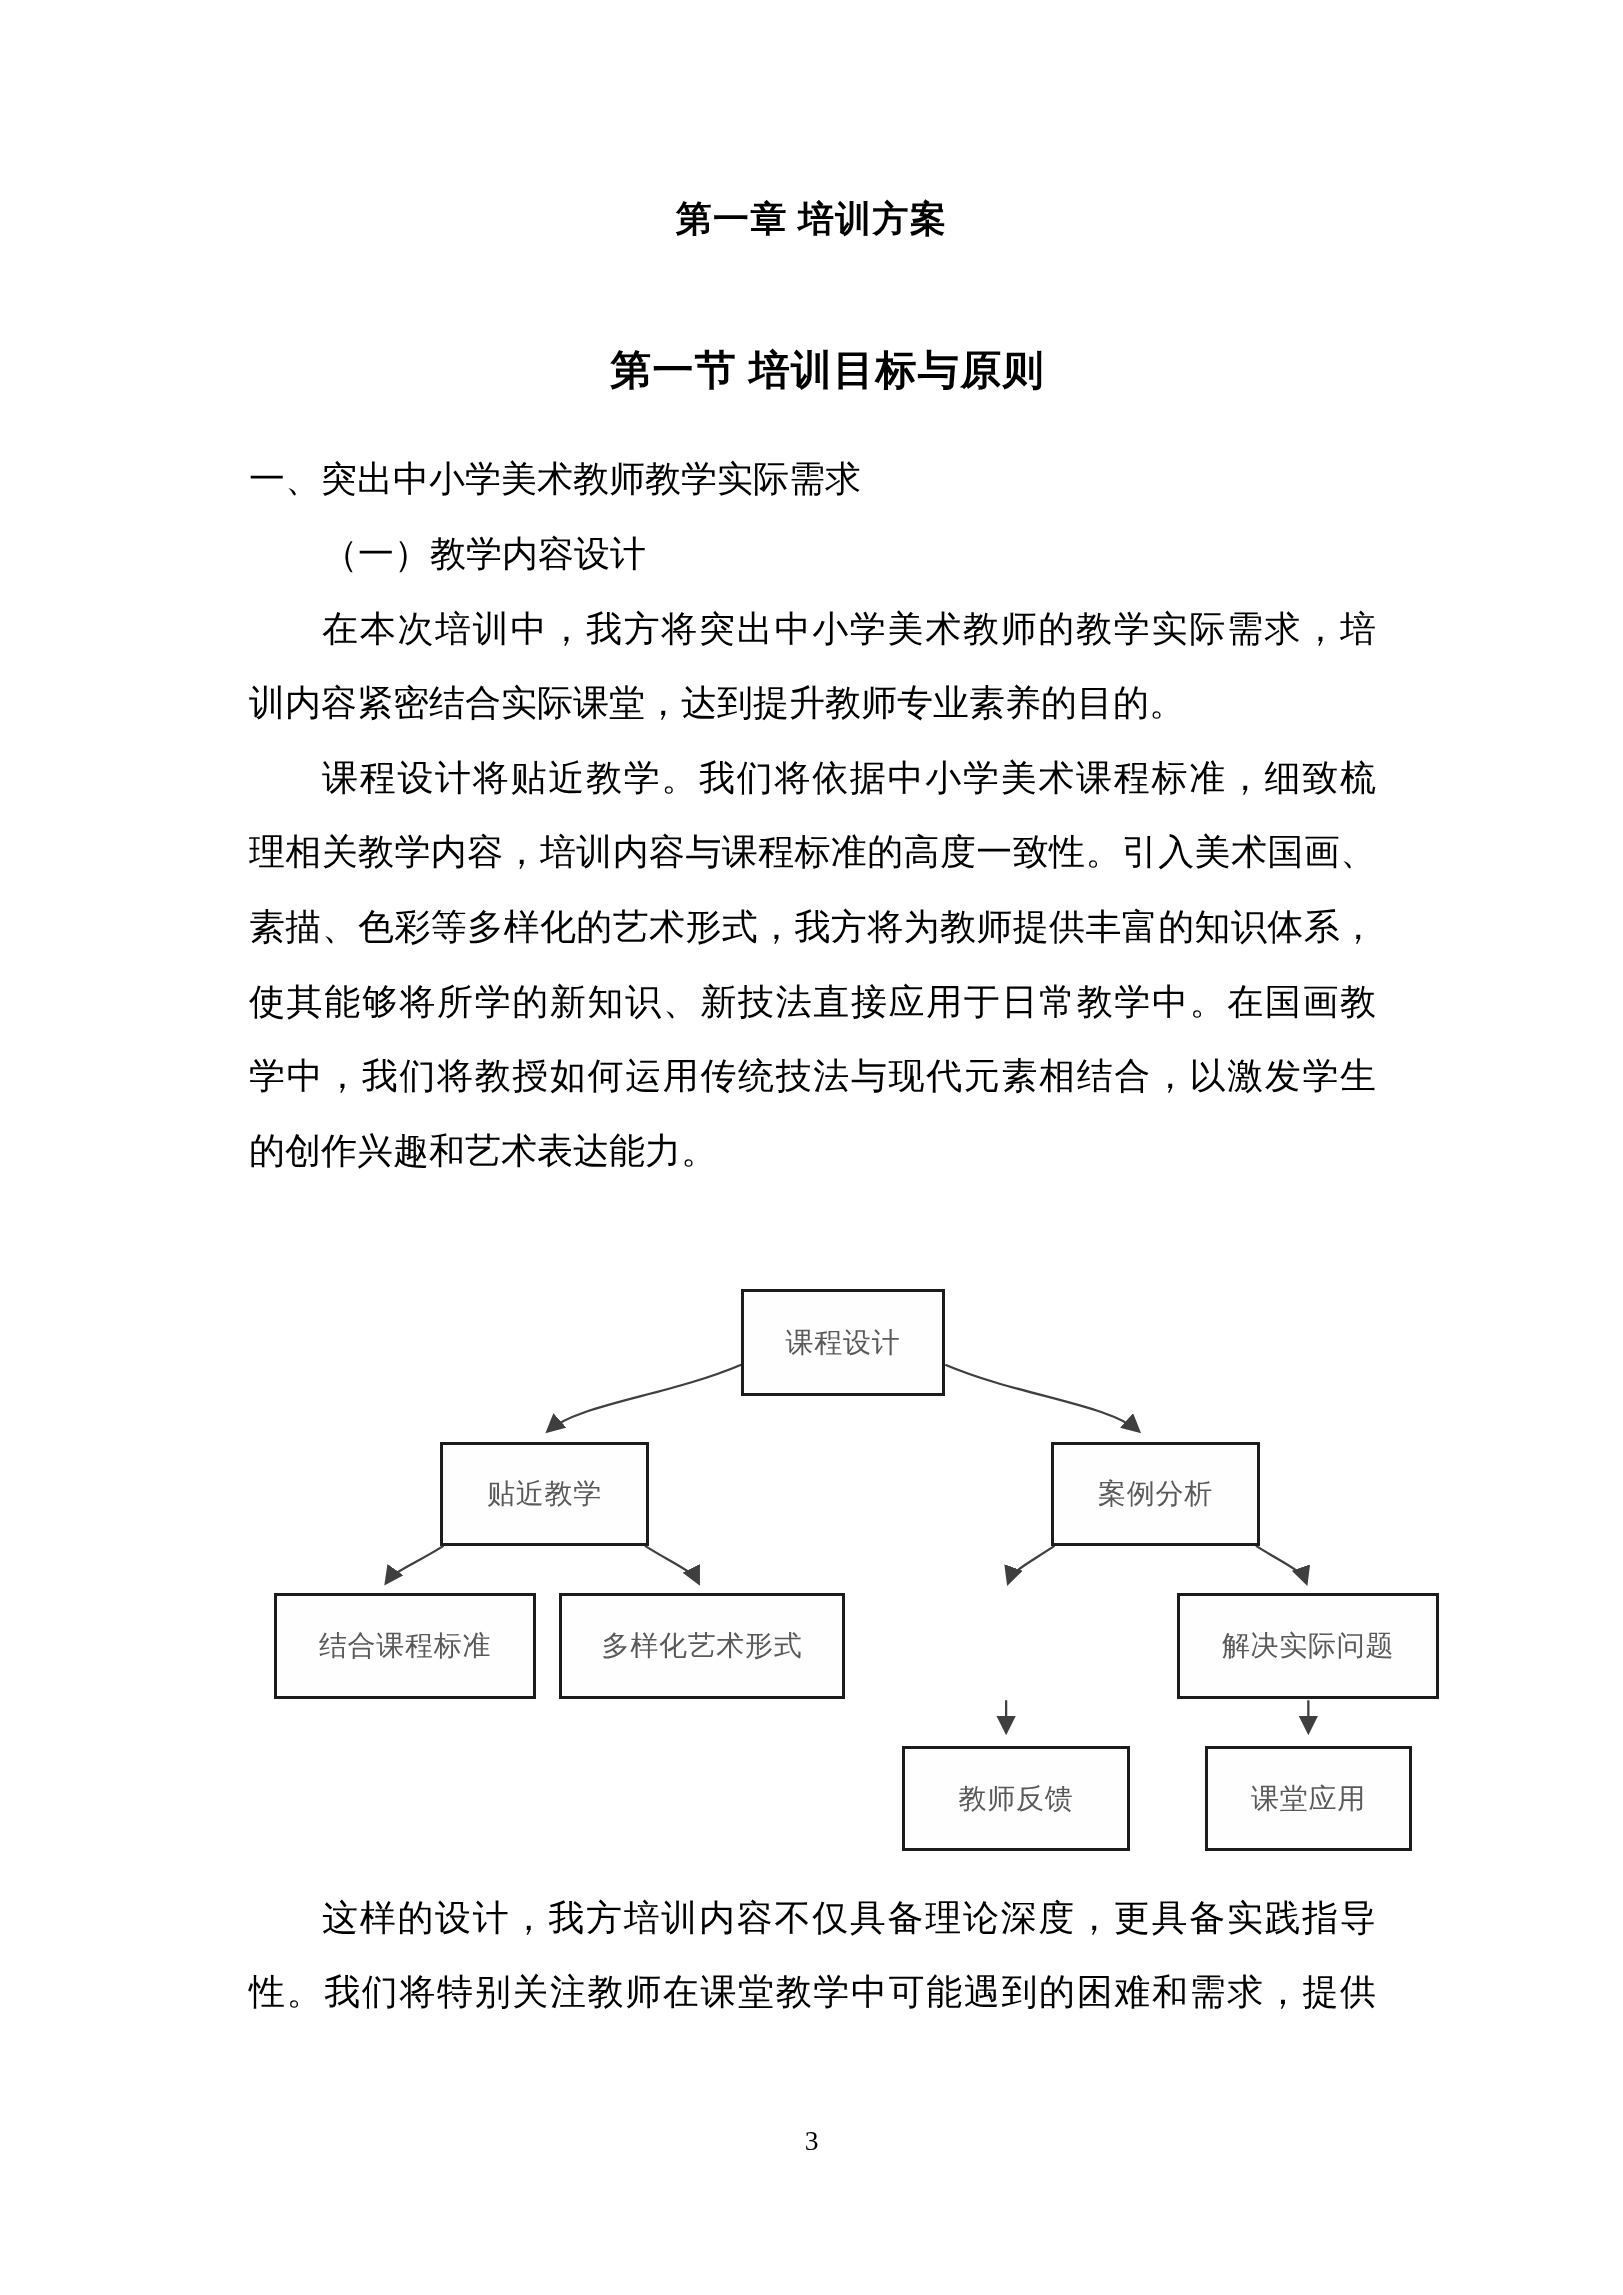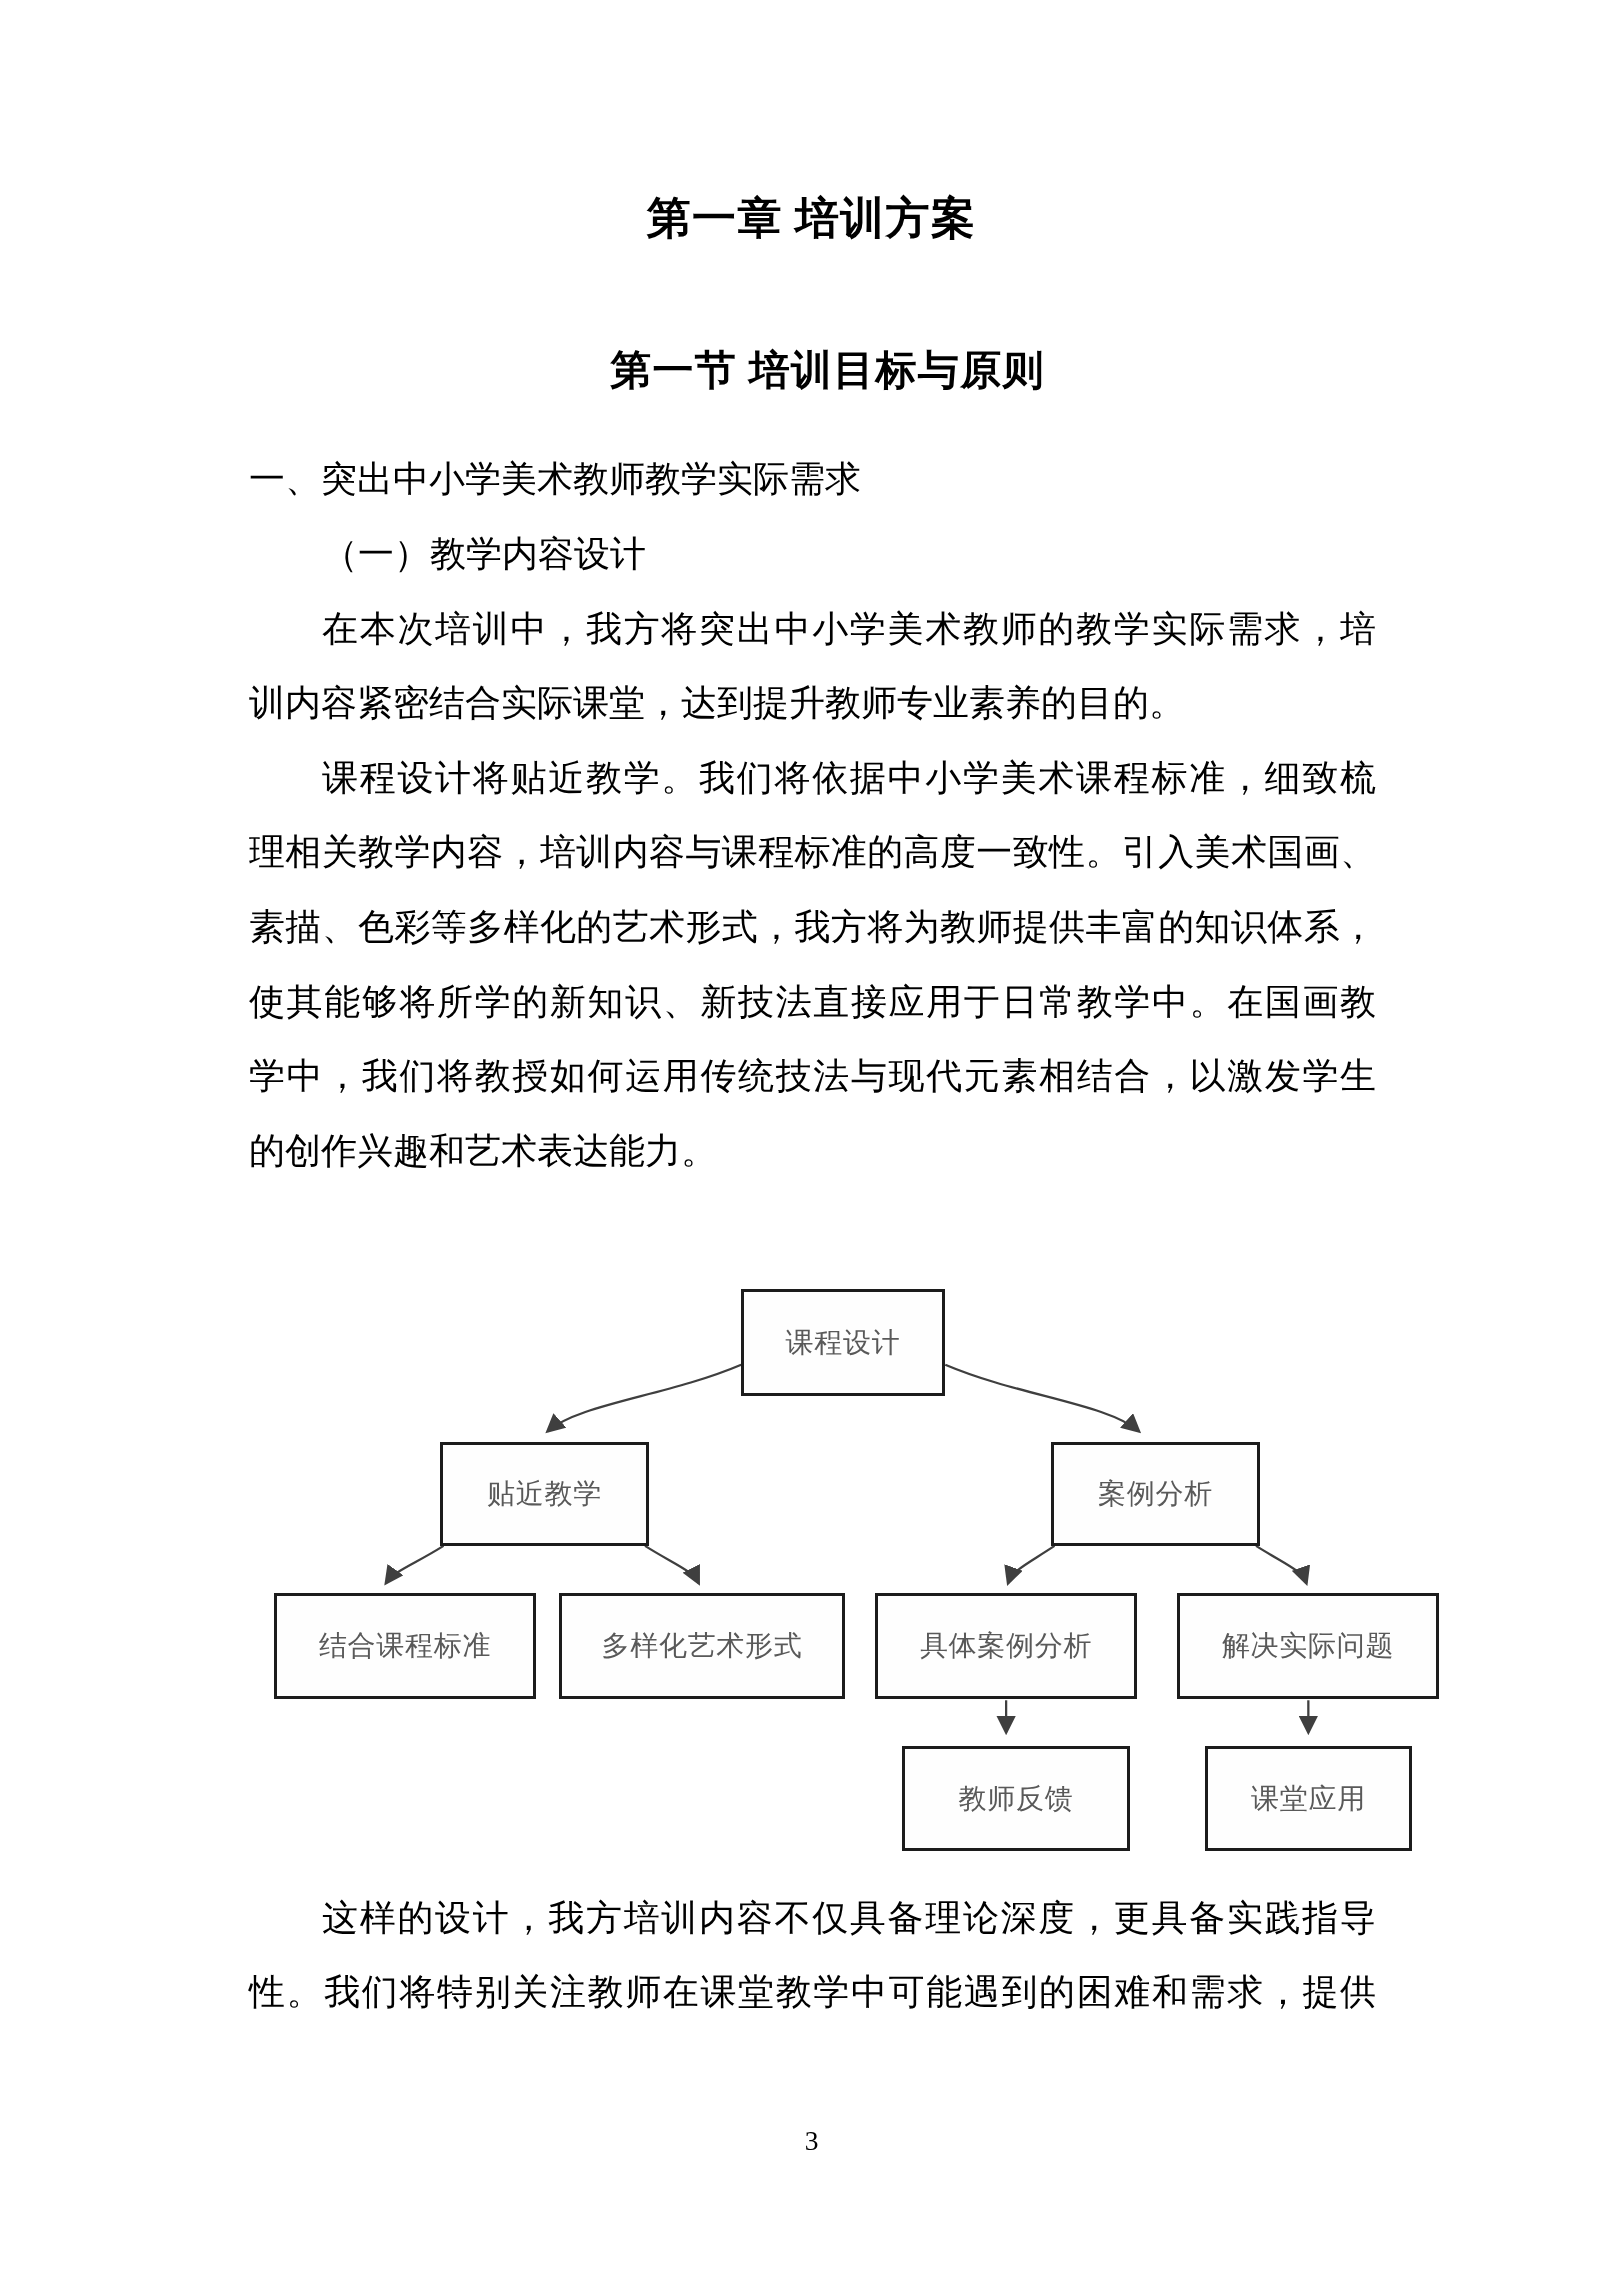--- a/index.html
+++ b/index.html
@@ -16,21 +16,21 @@
     font-family: "Liberation Serif", "DejaVu Serif", serif;
     color: #000000;
   }
   .chapter-title {
     position: absolute;
     top: 195px;
     left: 0;
     width: 1623px;
     margin: 0;
     text-align: center;
-    font-size: 44px;
+    font-size: 36px;
     line-height: 48px;
     font-weight: bold;
     letter-spacing: 1.3px;
   }
   .section-title {
     position: absolute;
     top: 331px;
     left: 0;
     width: 1623px;
     margin: 16px;
@@ -130,23 +130,20 @@
   </div>
   <div class="node" style="left:1051px; top:1442px; width:209px; height:104px">
     <span>案例分析</span>
   </div>
   <div class="node" style="left:274px; top:1593px; width:262px; height:106px">
     <span>结合课程标准</span>
   </div>
   <div class="node" style="left:559px; top:1593px; width:286px; height:106px">
     <span>多样化艺术形式</span>
   </div>
-  <div class="node" style="left:875px; top:1593px; width:262px; height:106px">
-    <span>具体案例分析</span>
-  </div>
   <div class="node" style="left:1177px; top:1593px; width:262px; height:106px">
     <span>解决实际问题</span>
   </div>
   <div class="node" style="left:902px; top:1746px; width:228px; height:105px">
     <span>教师反馈</span>
   </div>
   <div class="node" style="left:1205px; top:1746px; width:207px; height:105px">
     <span>课堂应用</span>
   </div>
 

